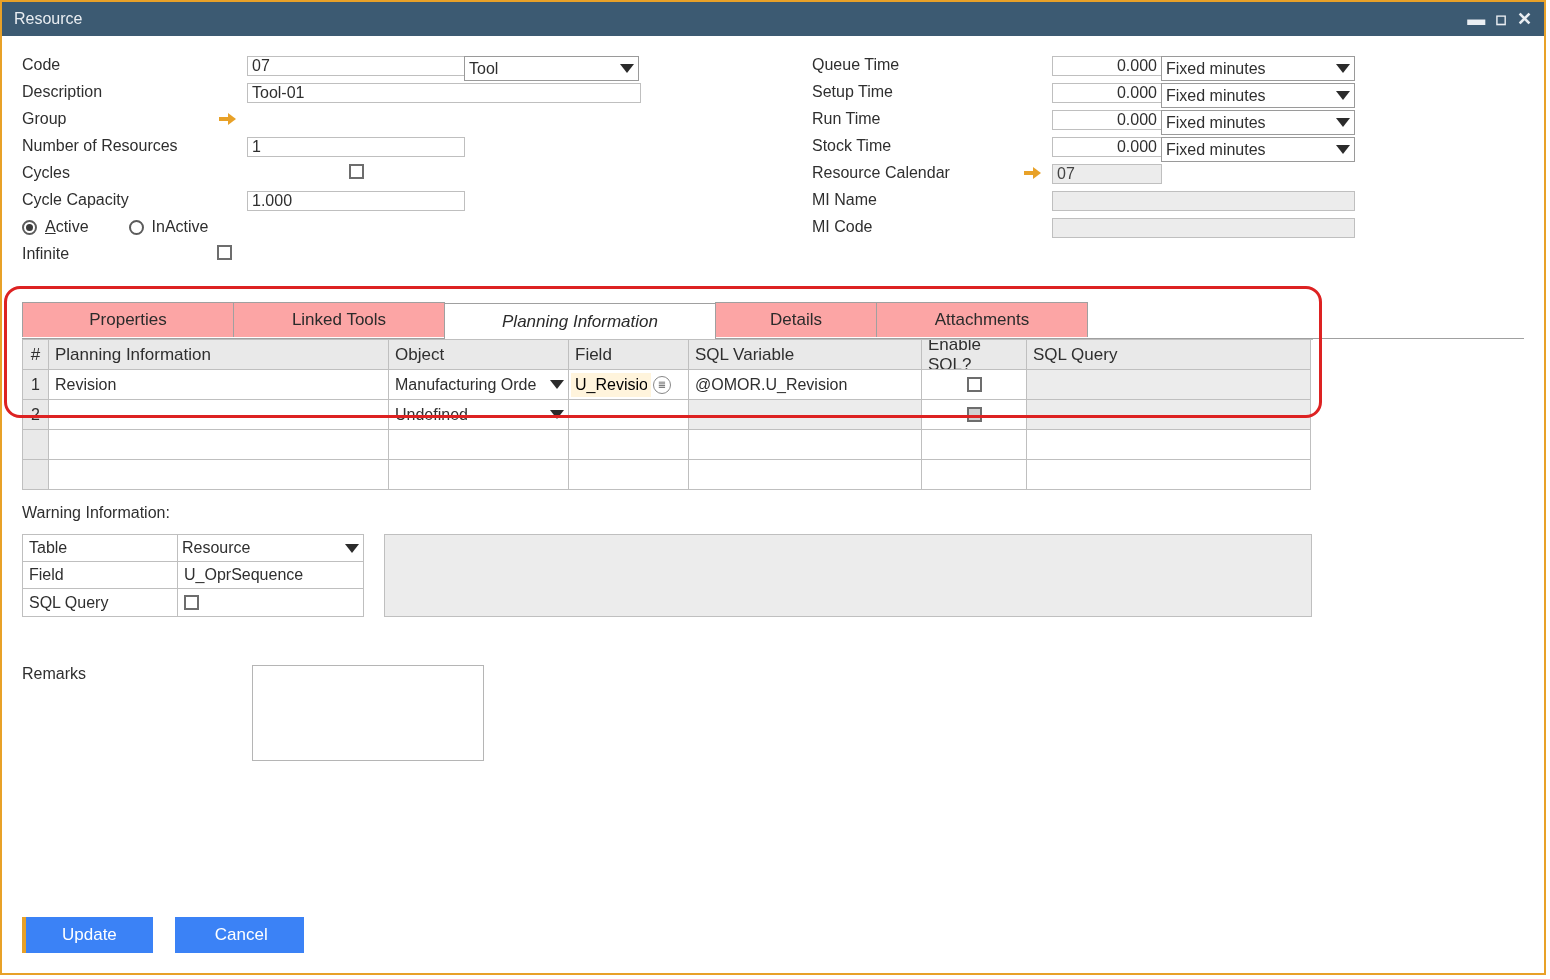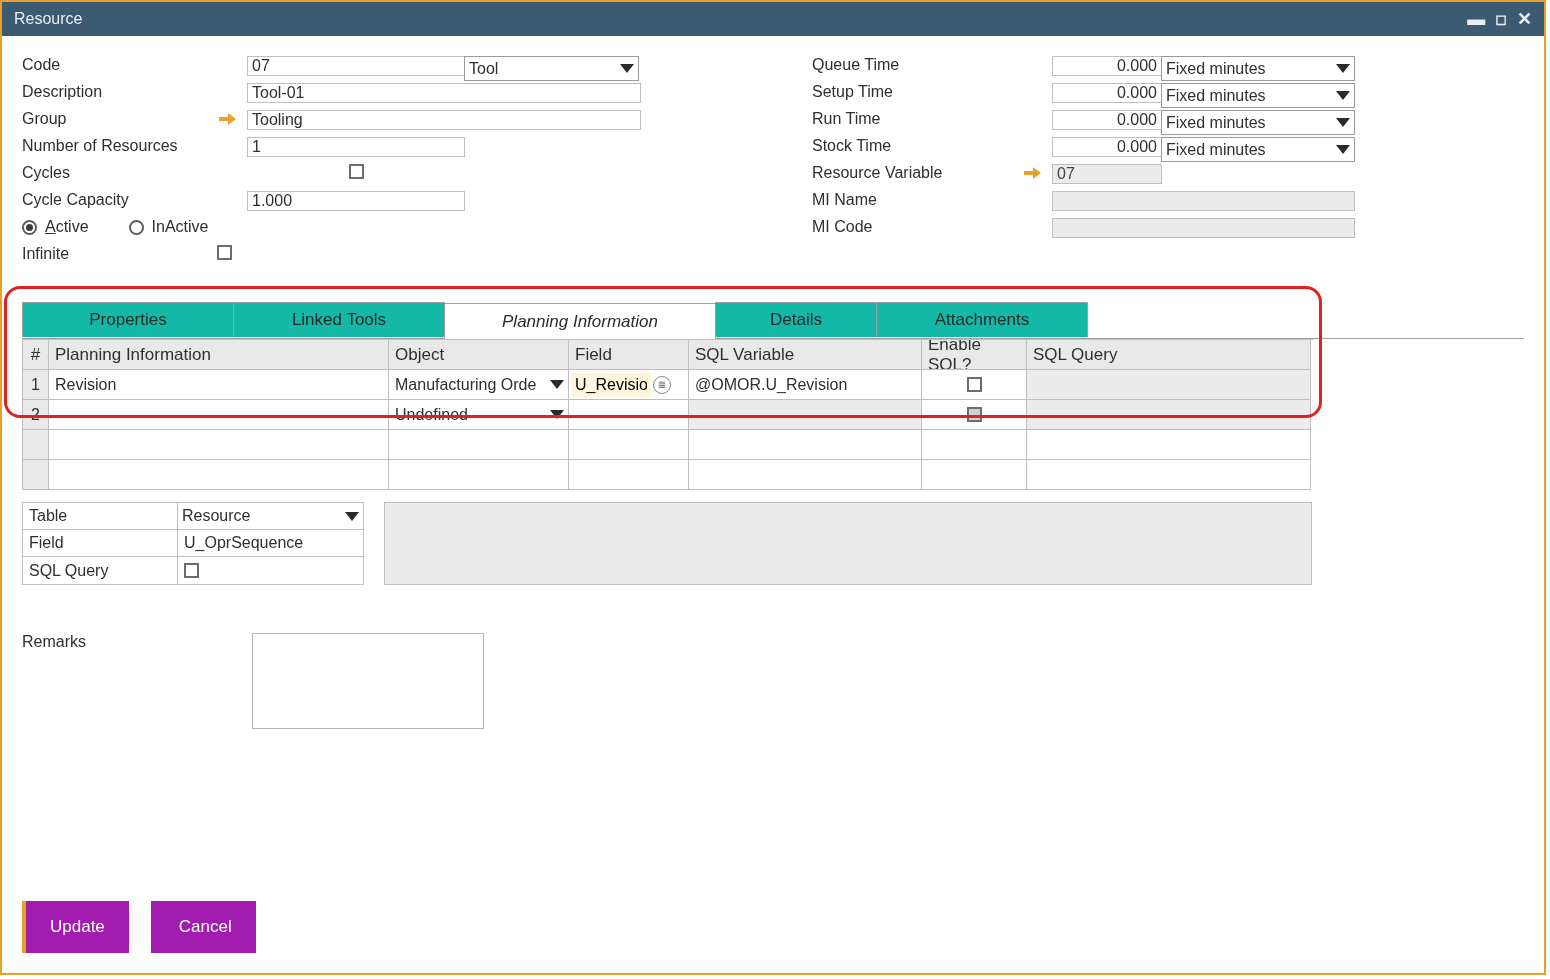--- a/index.html
+++ b/index.html
@@ -26,21 +26,21 @@
   .radio{width:15px;height:15px;border:2px solid #5b5b5b;border-radius:50%;display:inline-block;box-sizing:border-box;margin-right:8px;position:relative}
   .radio.on::after{content:"";position:absolute;width:7px;height:7px;background:#3b3b3b;border-radius:50%;top:2px;left:2px}
   .radioGroup{display:flex;align-items:center;gap:60px;padding-left:0}
   .radLbl{display:inline-flex;align-items:center;cursor:pointer}
   .arrow{width:18px;height:14px;display:inline-block;position:relative;margin-right:6px}
   .arrow::before{content:"";position:absolute;left:0;top:5px;width:10px;height:4px;background:#e8a128}
   .arrow::after{content:"";position:absolute;left:9px;top:1px;width:0;height:0;border-top:6px solid transparent;border-bottom:6px solid transparent;border-left:8px solid #e8a128}
   .numR{text-align:right;justify-content:flex-end}
   
   .tabbar{display:flex;border-bottom:1px solid #a0a0a0}
-  .tab{border:1px solid #a0a0a0;border-bottom:none;background:#14b8a6;height:34px;display:flex;align-items:center;justify-content:center;font-size:17px;color:#2b2b2b;cursor:pointer;margin-right:-1px}
+  .tab{border:1px solid #a0a0a0;border-bottom:none;background:#fca5a5;height:34px;display:flex;align-items:center;justify-content:center;font-size:17px;color:#2b2b2b;cursor:pointer;margin-right:-1px}
   .tab.w210{width:210px}
   .tab.w270{width:270px}
   .tab.w160{width:160px}
   .tab.active{background:#fff;position:relative;top:1px;height:35px;font-style:italic}
   
   .highlight{position:absolute;border:3px solid #d22;border-radius:16px;pointer-events:none;z-index:5}
   
   .grid{border-left:1px solid #bfbfbf;border-top:1px solid #bfbfbf;width:1290px}
   .grow{display:flex}
   .gcell{border-right:1px solid #bfbfbf;border-bottom:1px solid #bfbfbf;box-sizing:border-box;height:30px;display:flex;align-items:center;padding:0 6px;overflow:hidden}
@@ -60,21 +60,21 @@
   .wfRow{display:flex}
   .wfLbl{width:155px;border-right:1px solid #bfbfbf;border-bottom:1px solid #bfbfbf;box-sizing:border-box;height:27px;padding:0 6px;display:flex;align-items:center}
   .wfVal{flex:1;border-bottom:1px solid #bfbfbf;height:27px;display:flex;align-items:center;padding:0 6px;box-sizing:border-box}
   .wfSel{flex:1;border-bottom:1px solid #bfbfbf;height:27px;display:flex;align-items:center;justify-content:space-between;padding:0 4px;box-sizing:border-box;background:#fff;cursor:pointer}
   .bigGrey{background:#ececec;border:1px solid #bfbfbf;flex:1;height:81px}
   
   .remarks{display:flex;gap:40px;margin-top:48px}
   .remBox{width:230px;height:94px;border:1px solid #b5b5b5;background:#fff}
   
   .btnBar{position:absolute;bottom:20px;left:20px;display:flex;gap:22px}
-  .btn{background:#a21caf;color:#fff;height:52px;padding:0 24px;font-size:17px;display:flex;align-items:center;cursor:pointer;border-left:4px solid #e8a128}
+  .btn{background:#3b82f6;color:#fff;height:36px;padding:0 36px;font-size:17px;display:flex;align-items:center;cursor:pointer;border-left:4px solid #e8a128}
   .btn.plain{border-left:4px solid transparent}
   .row .lbl .u{text-decoration:underline}
 </style>
 </head>
 <body>
 
 <div class="outer">
   <div class="titlebar">
     <span>Resource</span>
     <div class="wbtns">
@@ -102,23 +102,20 @@
           <div class="lbl">Description</div>
           <div class="input w394">
               <span>Tool-01</span>
             </div>
         </div>
         <div class="row">
           <div class="lbl" style="display:flex;align-items:center;justify-content:space-between;padding-right:4px;box-sizing:border-box">
             <span>Group</span>
             <span class="arrow"></span>
           </div>
-          <div class="input w394">
-              <span>Tooling</span>
-            </div>
         </div>
         <div class="row">
           <div class="lbl">Number of Resources</div>
           <div class="input w220">
               <span>1</span>
             </div>
         </div>
         <div class="row">
           <div class="lbl">Cycles</div>
           <div style="width:218px;display:flex;justify-content:center">
@@ -186,21 +183,21 @@
           <div class="input w110 numR">
               <span>0.000</span>
             </div>
           <div class="sel w194" style="margin-left:-1px">
               <span>Fixed minutes</span>
               <span class="caret"></span>
             </div>
         </div>
         <div class="row">
           <div class="lblR" style="display:flex;align-items:center;justify-content:space-between;padding-right:4px;box-sizing:border-box">
-            <span>Resource Variable</span>
+            <span>Resource Calendar</span>
             <span class="arrow"></span>
           </div>
           <div class="input ro w110">
               <span>07</span>
             </div>
         </div>
         <div class="row">
           <div class="lblR">MI Name</div>
           <div class="input ro" style="width:303px">
               <span></span>
@@ -293,20 +290,21 @@
           <div class="gcell c-num"></div>
           <div class="gcell c-pi"></div>
           <div class="gcell c-obj"></div>
           <div class="gcell c-fld"></div>
           <div class="gcell c-sql"></div>
           <div class="gcell c-en"></div>
           <div class="gcell c-qry"></div>
         </div>
       </div>
 
+      <div style="margin-top:14px">Warning Information:</div>
       <div class="warnBox">
         <div class="warnForm">
           <div class="wfRow">
             <div class="wfLbl">Table</div>
             <div class="wfSel">
               <span>Resource</span>
                 <span class="caret"></span>
             </div>
           </div>
           <div class="wfRow">

